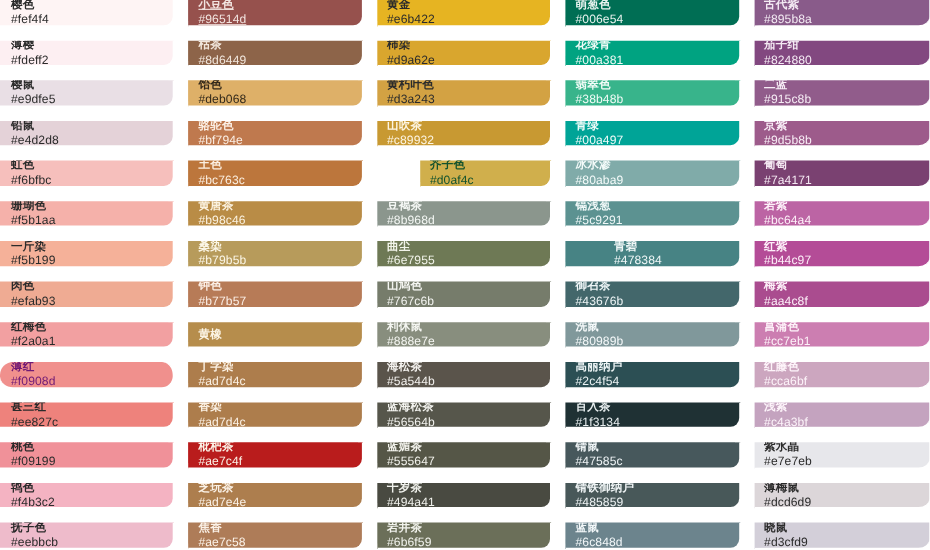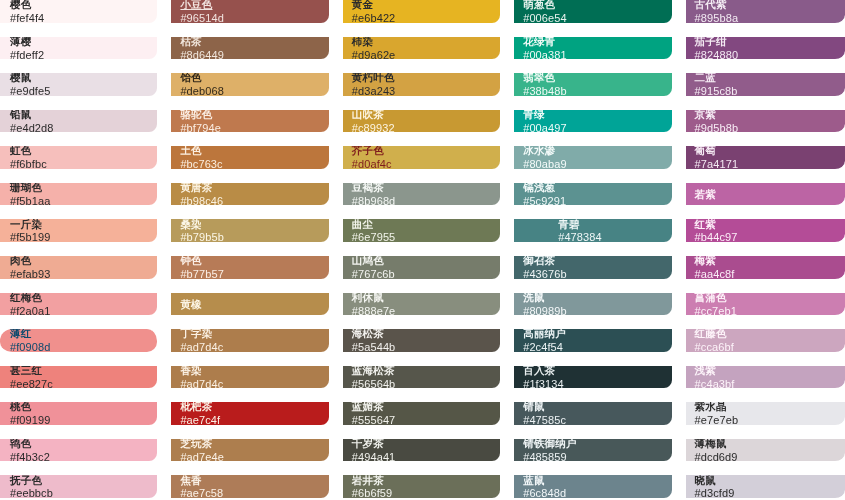--- a/index.html
+++ b/index.html
@@ -139,21 +139,21 @@
       <div class="swatch-hex">#9d5b8b</div>
     </div>
     <div class="swatch col-0" style="background: rgb(246, 191, 188); color: rgb(43, 43, 43);">
       <div class="swatch-name">虹色</div>
       <div class="swatch-hex">#f6bfbc</div>
     </div>
     <div class="swatch col-1" style="background: rgb(188, 118, 60); color: rgb(251, 238, 223);">
       <div class="swatch-name">土色</div>
       <div class="swatch-hex">#bc763c</div>
     </div>
-    <div class="swatch col-2" style="background: rgb(208, 175, 76); color: #7f1d1d;">
+    <div class="swatch col-2" style="background: rgb(208, 175, 76); color: #14532d; margin-left: 39px;">
       <div class="swatch-name">芥子色</div>
       <div class="swatch-hex">#d0af4c</div>
     </div>
     <div class="swatch col-3" style="background: rgb(128, 171, 169); color: rgb(244, 251, 250);">
       <div class="swatch-name">冰水渗</div>
       <div class="swatch-hex">#80aba9</div>
     </div>
     <div class="swatch col-4" style="background: rgb(122, 65, 113); color: rgb(245, 233, 243);">
       <div class="swatch-name">葡萄</div>
       <div class="swatch-hex">#7a4171</div>
@@ -169,20 +169,21 @@
     <div class="swatch col-2" style="background: rgb(139, 150, 141); color: rgb(244, 247, 244);">
       <div class="swatch-name">豆褐茶</div>
       <div class="swatch-hex">#8b968d</div>
     </div>
     <div class="swatch col-3" style="background: rgb(92, 146, 145); color: rgb(240, 248, 248);">
       <div class="swatch-name">镉浅葱</div>
       <div class="swatch-hex">#5c9291</div>
     </div>
     <div class="swatch col-4" style="background: rgb(188, 100, 164); color: rgb(253, 240, 248);">
       <div class="swatch-name">若紫</div>
+      <div class="swatch-hex">#bc64a4</div>
     </div>
     <div class="swatch col-0" style="background: rgb(245, 177, 153); color: rgb(43, 43, 43);">
       <div class="swatch-name">一斤染</div>
       <div class="swatch-hex">#f5b199</div>
     </div>
     <div class="swatch col-1" style="background: rgb(183, 155, 91); color: rgb(251, 246, 230);">
       <div class="swatch-name">桑染</div>
       <div class="swatch-hex">#b79b5b</div>
     </div>
     <div class="swatch col-2" style="background: rgb(110, 121, 85); color: rgb(242, 244, 234);">
@@ -229,21 +230,21 @@
       <div class="swatch-hex">#888e7e</div>
     </div>
     <div class="swatch col-3" style="background: rgb(128, 152, 155); color: rgb(245, 249, 250);">
       <div class="swatch-name">洗鼠</div>
       <div class="swatch-hex">#80989b</div>
     </div>
     <div class="swatch col-4" style="background: rgb(204, 126, 177); color: rgb(253, 241, 248);">
       <div class="swatch-name">菖蒲色</div>
       <div class="swatch-hex">#cc7eb1</div>
     </div>
-    <div class="swatch col-0" style="background: rgb(240, 144, 141); color: #0c4a6e; border-radius: 12px;">
+    <div class="swatch col-0" style="background: rgb(240, 144, 141); color: #701a75; border-radius: 12px;">
       <div class="swatch-name">薄红</div>
       <div class="swatch-hex">#f0908d</div>
     </div>
     <div class="swatch col-1" style="background: rgb(173, 125, 76); color: rgb(251, 241, 228);">
       <div class="swatch-name">丁字染</div>
       <div class="swatch-hex">#ad7d4c</div>
     </div>
     <div class="swatch col-2" style="background: rgb(90, 84, 75); color: rgb(243, 241, 238);">
       <div class="swatch-name">海松茶</div>
       <div class="swatch-hex">#5a544b</div>

